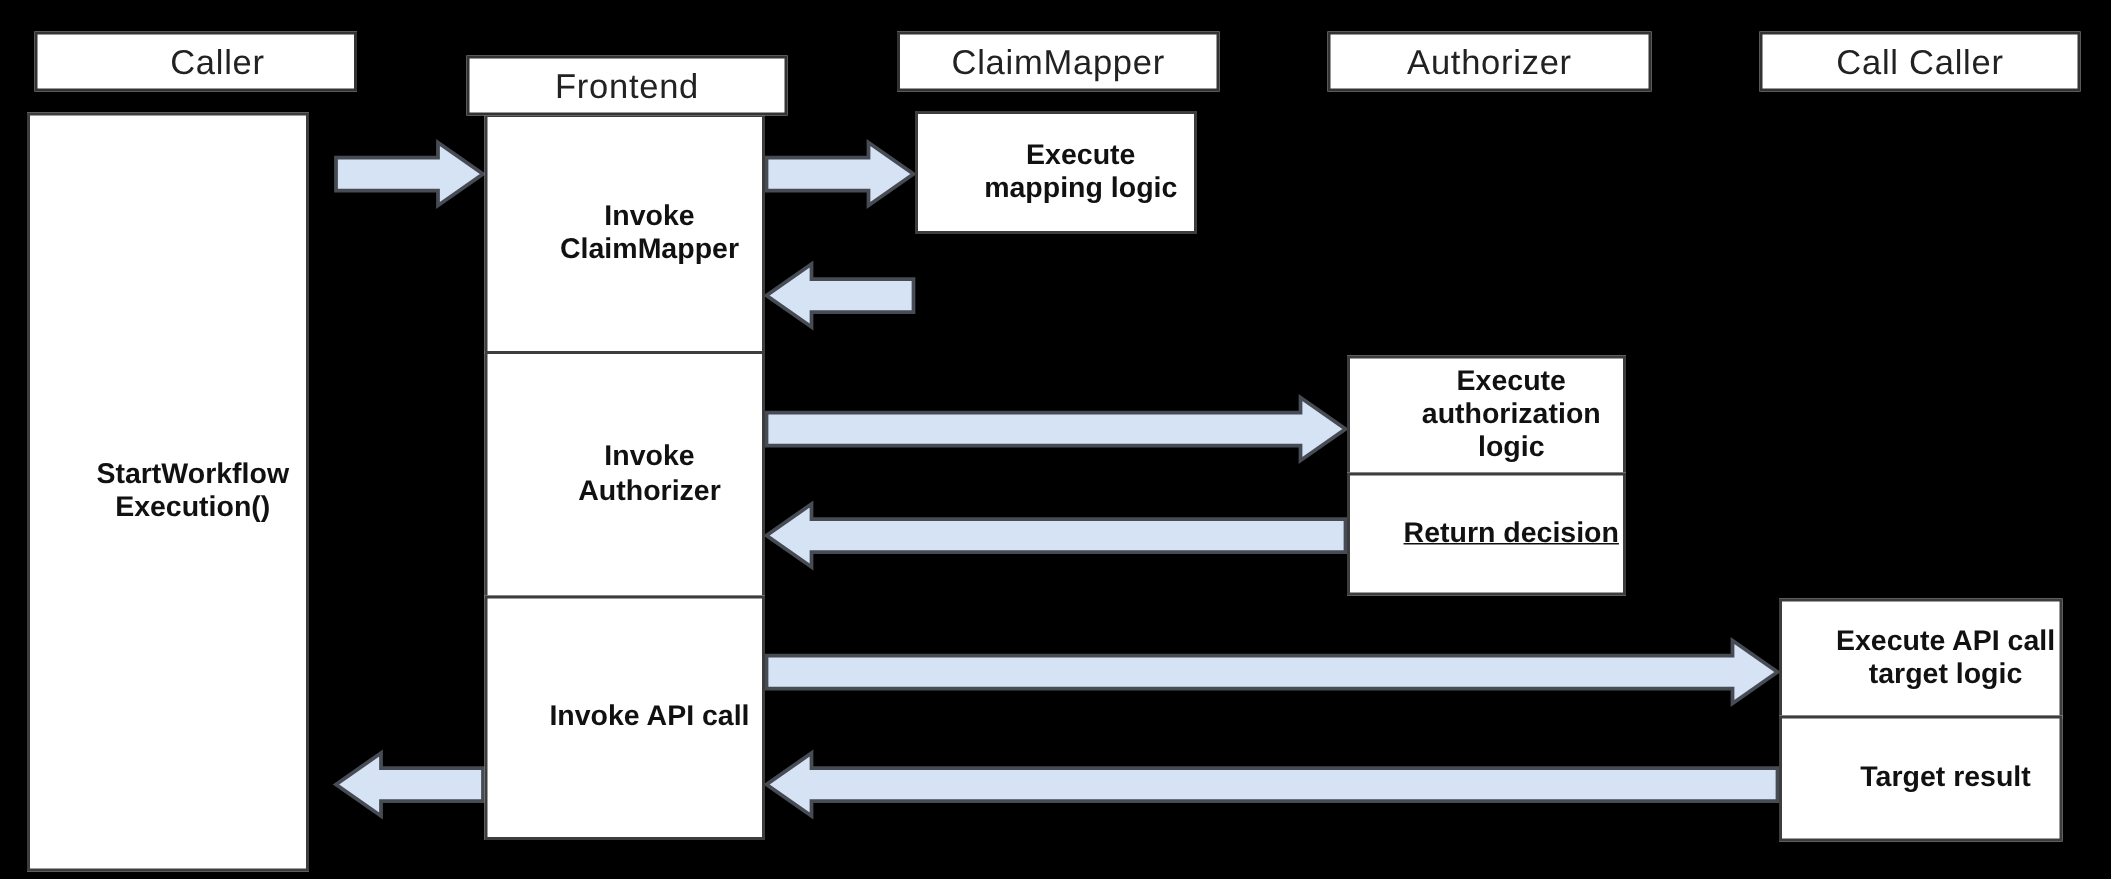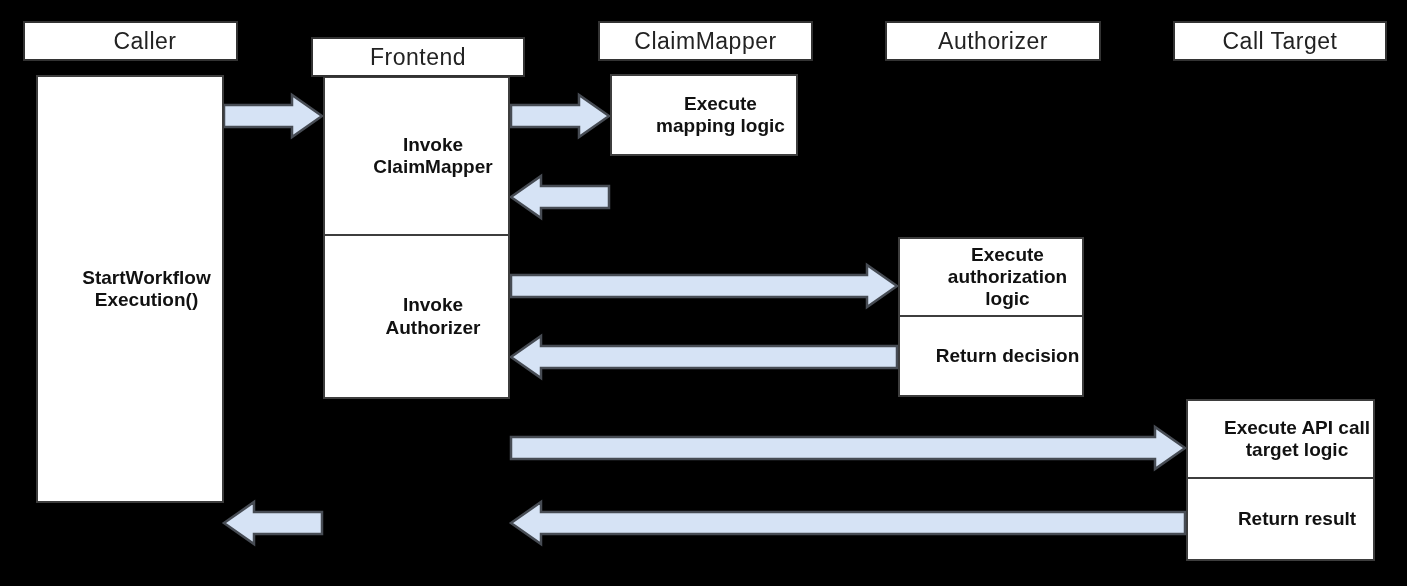--- a/index.html
+++ b/index.html
@@ -43,28 +43,28 @@
     z-index:1;
     padding-left:33px;
   }
   
   #hdr-caller      {left:23px;  width:215px;padding-left:29px;}
   #hdr-frontend    {left:311px; width:214px;margin-top:16px;}
   #hdr-claimmapper {left:598px; width:215px;}
   #hdr-authorizer  {left:885px; width:216px;}
   #hdr-call-target {left:1173px;width:214px;}
   
-  #box-caller-activation         {left:36px;  top:75px;  width:188px; height:428px;}
+  #box-caller-activation         {left:18px;  top:75px;  width:188px; height:506px;}
   #box-invoke-claimmapper        {left:323px; top:76px;  width:187px; height:160px;}
   #box-invoke-authorizer         {left:323px; top:234px; width:187px; height:165px;}
   #box-invoke-api-call           {left:323px; top:397px; width:187px; height:163px;}
   #box-execute-mapping-logic     {left:610px; top:74px;  width:188px; height:82px;}
   #box-return-claims             {left:610px; top:154px; width:188px; height:82px;}
   #box-execute-authorization-logic{left:898px;top:237px; width:186px; height:80px;}
-  #box-return-decision           {left:898px; top:315px; width:186px; height:82px;}
+  #box-return-decision           {left:898px; top:315px; width:186px; height:82px;text-decoration:underline;}
   #box-execute-api-call-target-logic{left:1186px;top:399px;width:189px;height:80px;}
   #box-return-result             {left:1186px;top:477px; width:189px; height:84px;}
   .arrow{fill:var(--arrow-fill);stroke:var(--arrow-stroke);stroke-width:2.5;stroke-linejoin:miter;}
 </style>
 </head>
 <body>
 
 <div id="canvas">
 
   <svg id="arrow-layer" viewBox="0 0 1407 586" xmlns="http://www.w3.org/2000/svg">
@@ -75,24 +75,25 @@
       <polygon points="897,346 541,346 541,336 511,357 541,378 541,368 897,368" class="arrow"></polygon>
       <polygon points="511,437 1155,437 1155,427 1185,448 1155,469 1155,459 511,459" class="arrow"></polygon>
       <polygon points="1185,512 541,512 541,502 511,523 541,544 541,534 1185,534" class="arrow"></polygon>
       <polygon points="322,512 254,512 254,502 224,523 254,544 254,534 322,534" class="arrow"></polygon>
     </svg>
 
   <div class="hdr" id="hdr-caller">Caller</div>
   <div class="hdr" id="hdr-frontend">Frontend</div>
   <div class="hdr" id="hdr-claimmapper">ClaimMapper</div>
   <div class="hdr" id="hdr-authorizer">Authorizer</div>
-  <div class="hdr" id="hdr-call-target">Call Target</div>
+  <div class="hdr" id="hdr-call-target">Call Caller</div>
 
   <div class="box" id="box-caller-activation">StartWorkflow<br>Execution()</div>
   <div class="box" id="box-invoke-claimmapper">Invoke<br>ClaimMapper</div>
   <div class="box" id="box-invoke-authorizer">Invoke<br>Authorizer</div>
+  <div class="box" id="box-invoke-api-call">Invoke API call</div>
   <div class="box" id="box-execute-mapping-logic">Execute<br>mapping logic</div>
   <div class="box" id="box-execute-authorization-logic">Execute<br>authorization<br>logic</div>
   <div class="box" id="box-return-decision">Return decision</div>
   <div class="box" id="box-execute-api-call-target-logic">Execute API call<br>target logic</div>
-  <div class="box" id="box-return-result">Return result</div>
+  <div class="box" id="box-return-result">Target result</div>
 
 </div>
 
 </body></html>

